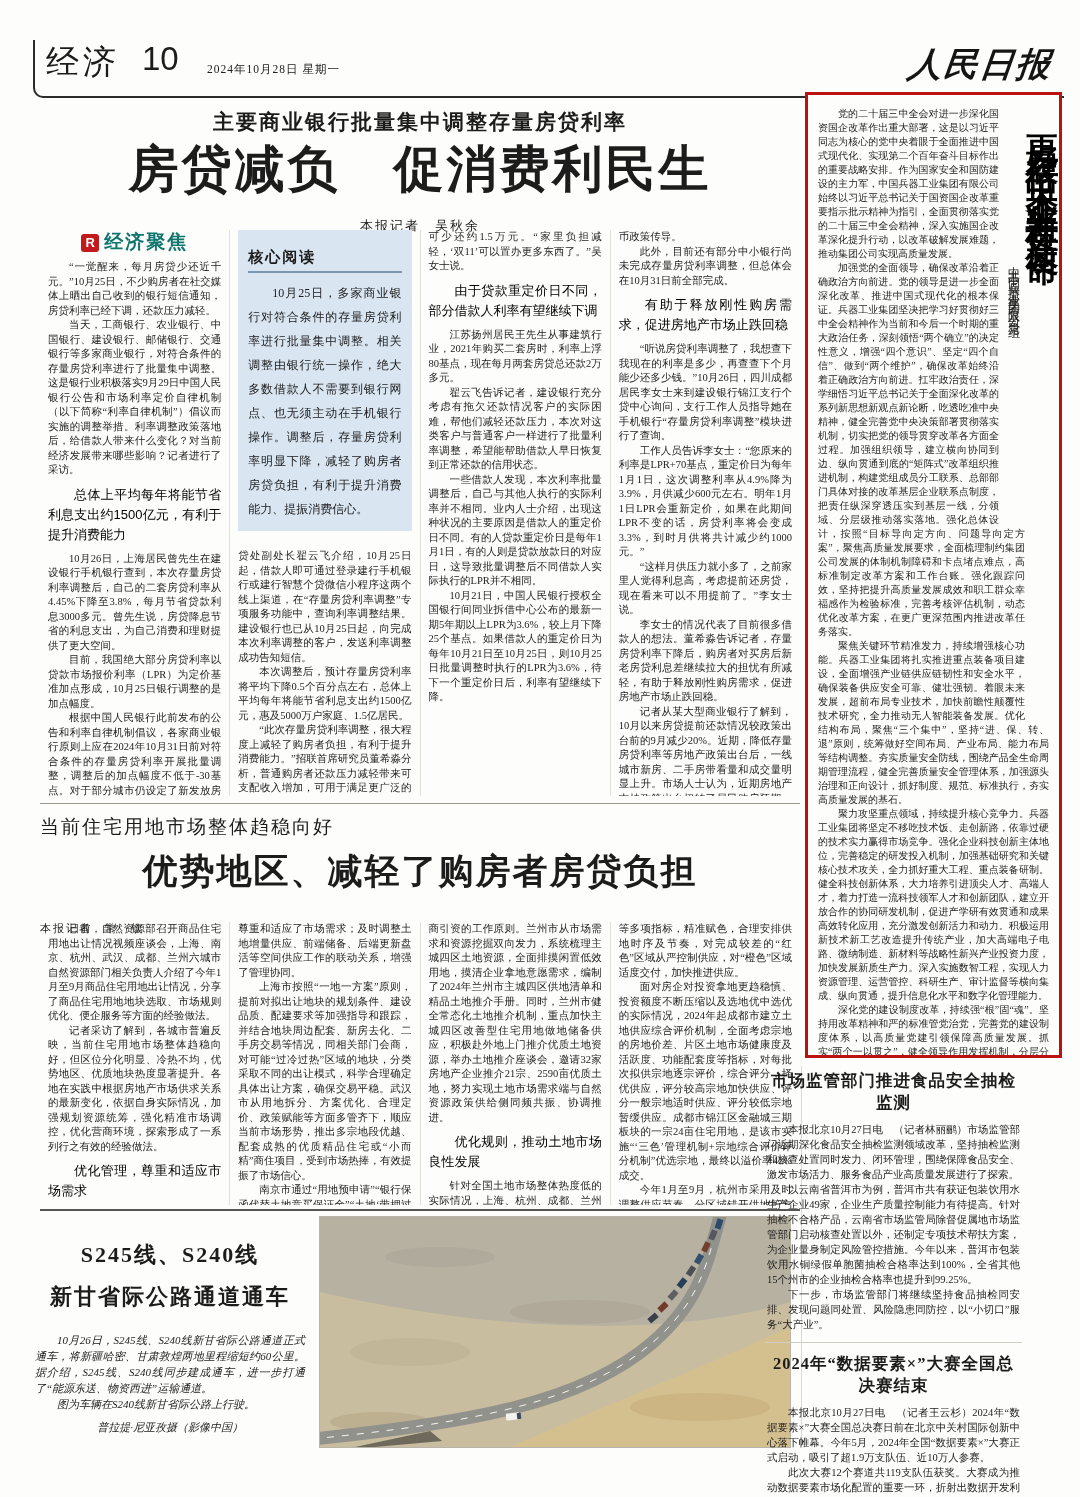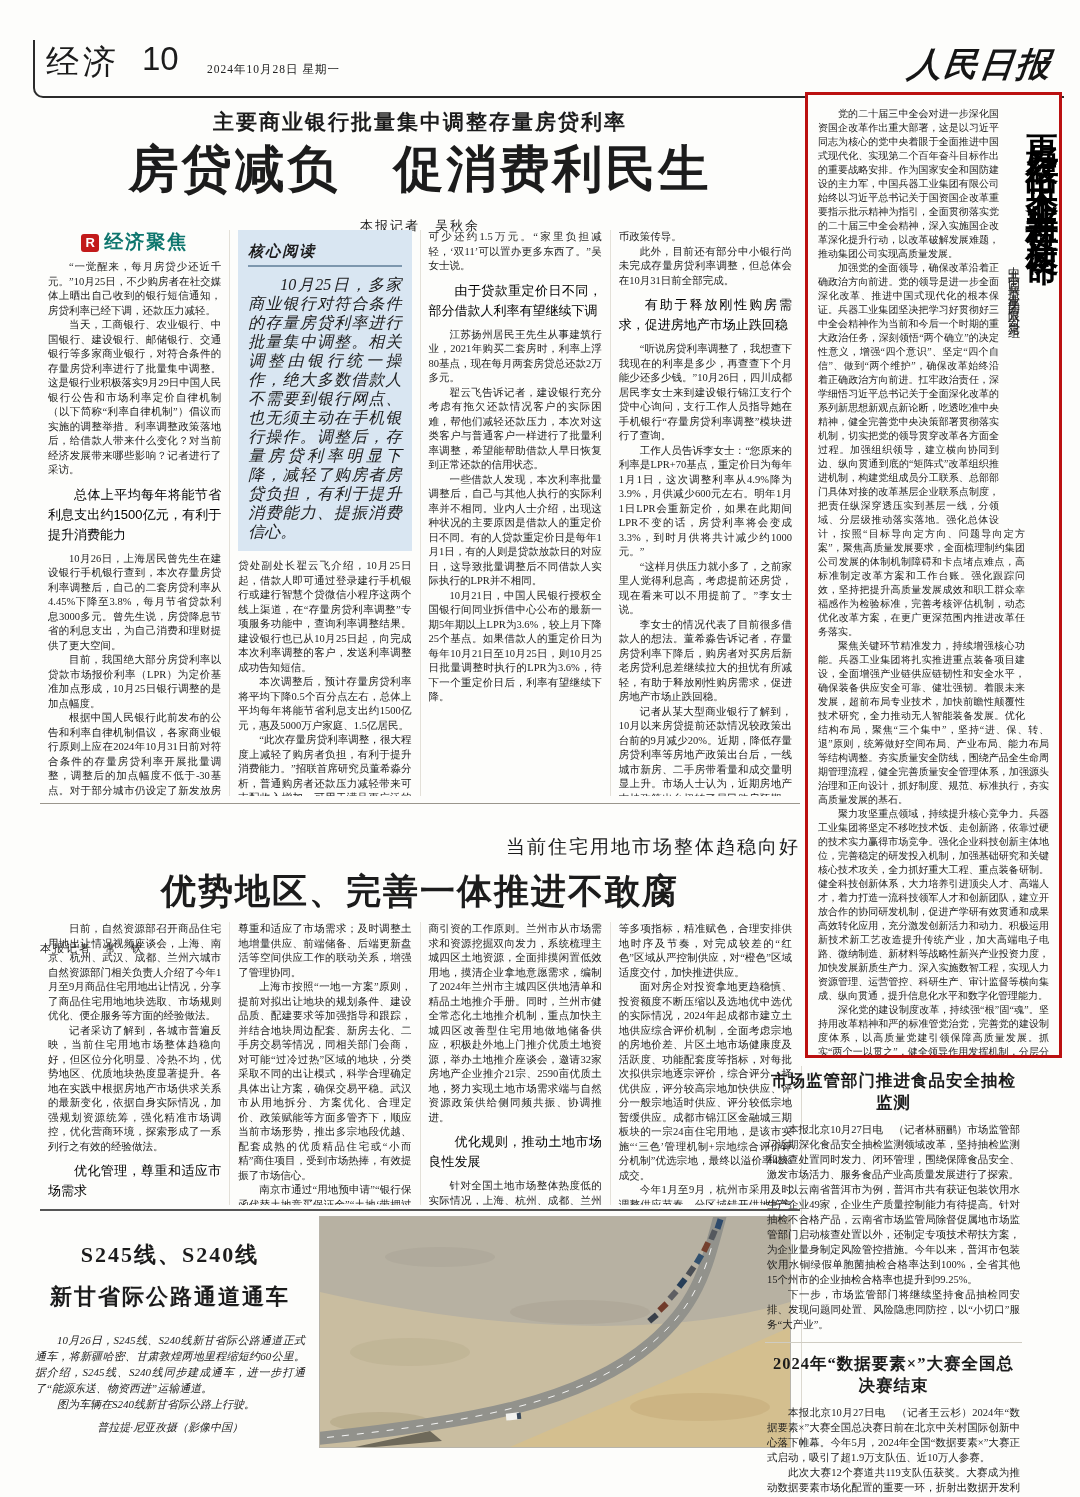--- a/index.html
+++ b/index.html
@@ -30,36 +30,36 @@
   .lead-headline{text-align:center;font-family:"Liberation Sans",sans-serif;font-weight:900;
                  font-size:50px;letter-spacing:3px;margin-top:0;}
   .lead-byline{text-align:center;font-size:13px;margin-top:14px;letter-spacing:2px;}
   .lead-cols{position:absolute;left:0;top:130px;width:760px;height:566px;}
   .focus-badge{display:flex;justify-content:center;align-items:center;gap:5px;margin:4px 0 8px 0;}
   .focus-badge .r-ico{display:inline-block;width:18px;height:18px;background:#c21a1a;color:#fff;
        font-family:"Liberation Sans",sans-serif;font-weight:bold;font-size:13px;line-height:18px;
        text-align:center;border-radius:3px;}
   .focus-badge .f-txt{color:#0f766e;font-family:Liberation Mono, monospace;font-weight:bold;
        font-size:19px;letter-spacing:2px;}
-  .core-box{background:#d9e6f2;padding:14px 10px 10px 10px;margin-bottom:8px;font-style:italic;}
+  .core-box{background:#d9e6f2;padding:20px 10px 10px 10px;margin-bottom:18px;}
   .core-title{font-family:"Liberation Sans",sans-serif;font-weight:bold;font-size:15px;letter-spacing:2px;}
   .core-divider{height:2.5px;background:#7d97ae;margin:6px 0 8px 0;}
-  .core-body{font-size:16px;line-height:19px;text-align:justify;text-indent:2em;margin:0;}
+  .core-body{font-size:12px;line-height:24px;text-align:justify;text-indent:2em;margin:0;}
   .rule-h{position:absolute;background:#9a968c;height:1px;}
   
   .redbox{position:absolute;left:805px;top:92px;width:257px;height:966px;border:3px solid #bb1111;
           background:#fdfdfb;box-sizing:border-box;padding:12px 10px;overflow:hidden;}
   .rb-text{font-size:10px;line-height:14px;text-align:justify;}
   .rb-title{float:right;writing-mode:vertical-rl;font-family:"Liberation Sans",sans-serif;
             font-weight:900;font-size:33px;letter-spacing:9px;height:600px;margin:2px 0 8px 10px;color:#000;}
   .rb-author{float:right;writing-mode:vertical-rl;font-size:12px;letter-spacing:4px;height:250px;
              margin:150px 4px 8px 8px;color:#222;}
   
   .land{position:absolute;left:40px;top:810px;width:760px;height:397px;}
-  .land-kicker{text-align:right;font-size:19px;letter-spacing:2px;margin-top:24px;}
+  .land-kicker{text-align:left;font-size:19px;letter-spacing:2px;margin-top:4px;}
   .land-headline{text-align:center;font-weight:bold;font-size:35px;letter-spacing:2px;margin-top:8px;}
   .land-byline{font-size:11px;margin-top:26px;letter-spacing:2px;}
   .land-cols{position:absolute;left:0;top:112px;width:760px;height:283px;}
   
   .photo-block{position:absolute;left:29px;top:1216px;width:760px;height:230px;}
   .ps-text{position:absolute;left:0;top:0;width:282px;height:230px;overflow:hidden;}
   .ps-title{font-weight:bold;font-size:22px;text-align:center;letter-spacing:2px;line-height:1.9;margin-top:18px;}
   .ps-paras{font-style:italic;font-size:11px;line-height:16px;text-align:justify;margin-top:14px;padding:0 6px;}
   .ps-paras .blk-p{text-indent:2em;}
   .ps-credit{font-style:italic;font-size:11px;text-align:center;margin-top:8px;}
@@ -151,21 +151,21 @@
           <p class="blk-p">加强党的全面领导，确保改革沿着正确政治方向前进。党的领导是进一步全面深化改革、推进中国式现代化的根本保证。兵器工业集团坚决把学习好贯彻好三中全会精神作为当前和今后一个时期的重大政治任务，深刻领悟“两个确立”的决定性意义，增强“四个意识”、坚定“四个自信”、做到“两个维护”，确保改革始终沿着正确政治方向前进。扛牢政治责任，深学细悟习近平总书记关于全面深化改革的系列新思想新观点新论断，吃透吃准中央精神，健全完善党中央决策部署贯彻落实机制，切实把党的领导贯穿改革各方面全过程。加强组织领导，建立横向协同到边、纵向贯通到底的“矩阵式”改革组织推进机制，构建党组成员分工联系、总部部门具体对接的改革基层企业联系点制度，把责任纵深穿透压实到基层一线，分领域、分层级推动落实落地。强化总体设计，按照“目标导向定方向、问题导向定方案”，聚焦高质量发展要求，全面梳理制约集团公司发展的体制机制障碍和卡点堵点难点，高标准制定改革方案和工作台账。强化跟踪问效，坚持把提升高质量发展成效和职工群众幸福感作为检验标准，完善考核评估机制，动态优化改革方案，在更广更深范围内推进改革任务落实。</p>
           <p class="blk-p">聚焦关键环节精准发力，持续增强核心功能。兵器工业集团将扎实推进重点装备项目建设，全面增强产业链供应链韧性和安全水平，确保装备供应安全可靠、健壮强韧。着眼未来发展，超前布局专业技术，加快前瞻性颠覆性技术研究，全力推动无人智能装备发展。优化结构布局，聚焦“三个集中”，坚持“进、保、转、退”原则，统筹做好空间布局、产业布局、能力布局等结构调整。夯实质量安全防线，围绕产品全生命周期管理流程，健全完善质量安全管理体系，加强源头治理和正向设计，抓好制度、规范、标准执行，夯实高质量发展的基石。</p>
           <p class="blk-p">聚力攻坚重点领域，持续提升核心竞争力。兵器工业集团将坚定不移吃技术饭、走创新路，依靠过硬的技术实力赢得市场竞争。强化企业科技创新主体地位，完善稳定的研发投入机制，加强基础研究和关键核心技术攻关，全力抓好重大工程、重点装备研制。健全科技创新体系，大力培养引进顶尖人才、高端人才，着力打造一流科技领军人才和创新团队，建立开放合作的协同研发机制，促进产学研有效贯通和成果高效转化应用，充分激发创新活力和动力。积极运用新技术新工艺改造提升传统产业，加大高端电子电路、微纳制造、新材料等战略性新兴产业投资力度，加快发展新质生产力。深入实施数智工程，实现人力资源管理、运营管控、科研生产、审计监督等横向集成、纵向贯通，提升信息化水平和数字化管理能力。</p>
           <p class="blk-p">深化党的建设制度改革，持续强“根”固“魂”。坚持用改革精神和严的标准管党治党，完善党的建设制度体系，以高质量党建引领保障高质量发展。抓实“两个一以贯之”，健全领导作用发挥机制，分层分类动态优化前置研究事项清单，完善各级企业“三重一大”决策机制，把方向、管大局、保落实。深化干部制度改革，选优配强领导班子和领导人员，打造政治过硬、敢于担当、锐意改革、实绩突出、清正廉洁的干部队伍。健全基层党建提质增效工作机制，深入开展“党建+”创建活动，设立党员责任区、党员示范岗，组建“党员突击队”，增强党组织政治功能和组织功能，推动党建工作与生产经营深度融合。健全全面从严治党制度体系，完善一体推进不敢腐、不能腐、不想腐工作机制，以严的基调强化正风肃纪，营造风清气正的良好政治生态。</p>
         </div>
     </div>
   </div>
 
   <div class="land">
     <div class="land-kicker">当前住宅用地市场整体趋稳向好</div>
-    <div class="land-headline">优势地区、完善一体推进不敢腐</div>
+    <div class="land-headline">优势地区、减轻了购房者房贷负担</div>
     <div class="land-byline">本报记者　常　钦</div>
     <div class="land-cols cols">
       <div class="col">
           <div>
             <p class="blk-p">日前，自然资源部召开商品住宅用地出让情况视频座谈会，上海、南京、杭州、武汉、成都、兰州六城市自然资源部门相关负责人介绍了今年1月至9月商品住宅用地出让情况，分享了商品住宅用地地块选取、市场规则优化、便企服务等方面的经验做法。</p>
             <p class="blk-p">记者采访了解到，各城市普遍反映，当前住宅用地市场整体趋稳向好，但区位分化明显、冷热不均，优势地区、优质地块热度显著提升。各地在实践中根据房地产市场供求关系的最新变化，依据自身实际情况，加强规划资源统筹，强化精准市场调控，优化营商环境，探索形成了一系列行之有效的经验做法。</p>
             <h4 class="blk-h">优化管理，尊重和适应市场需求</h4>
           </div>
         </div>
       <div class="col">

